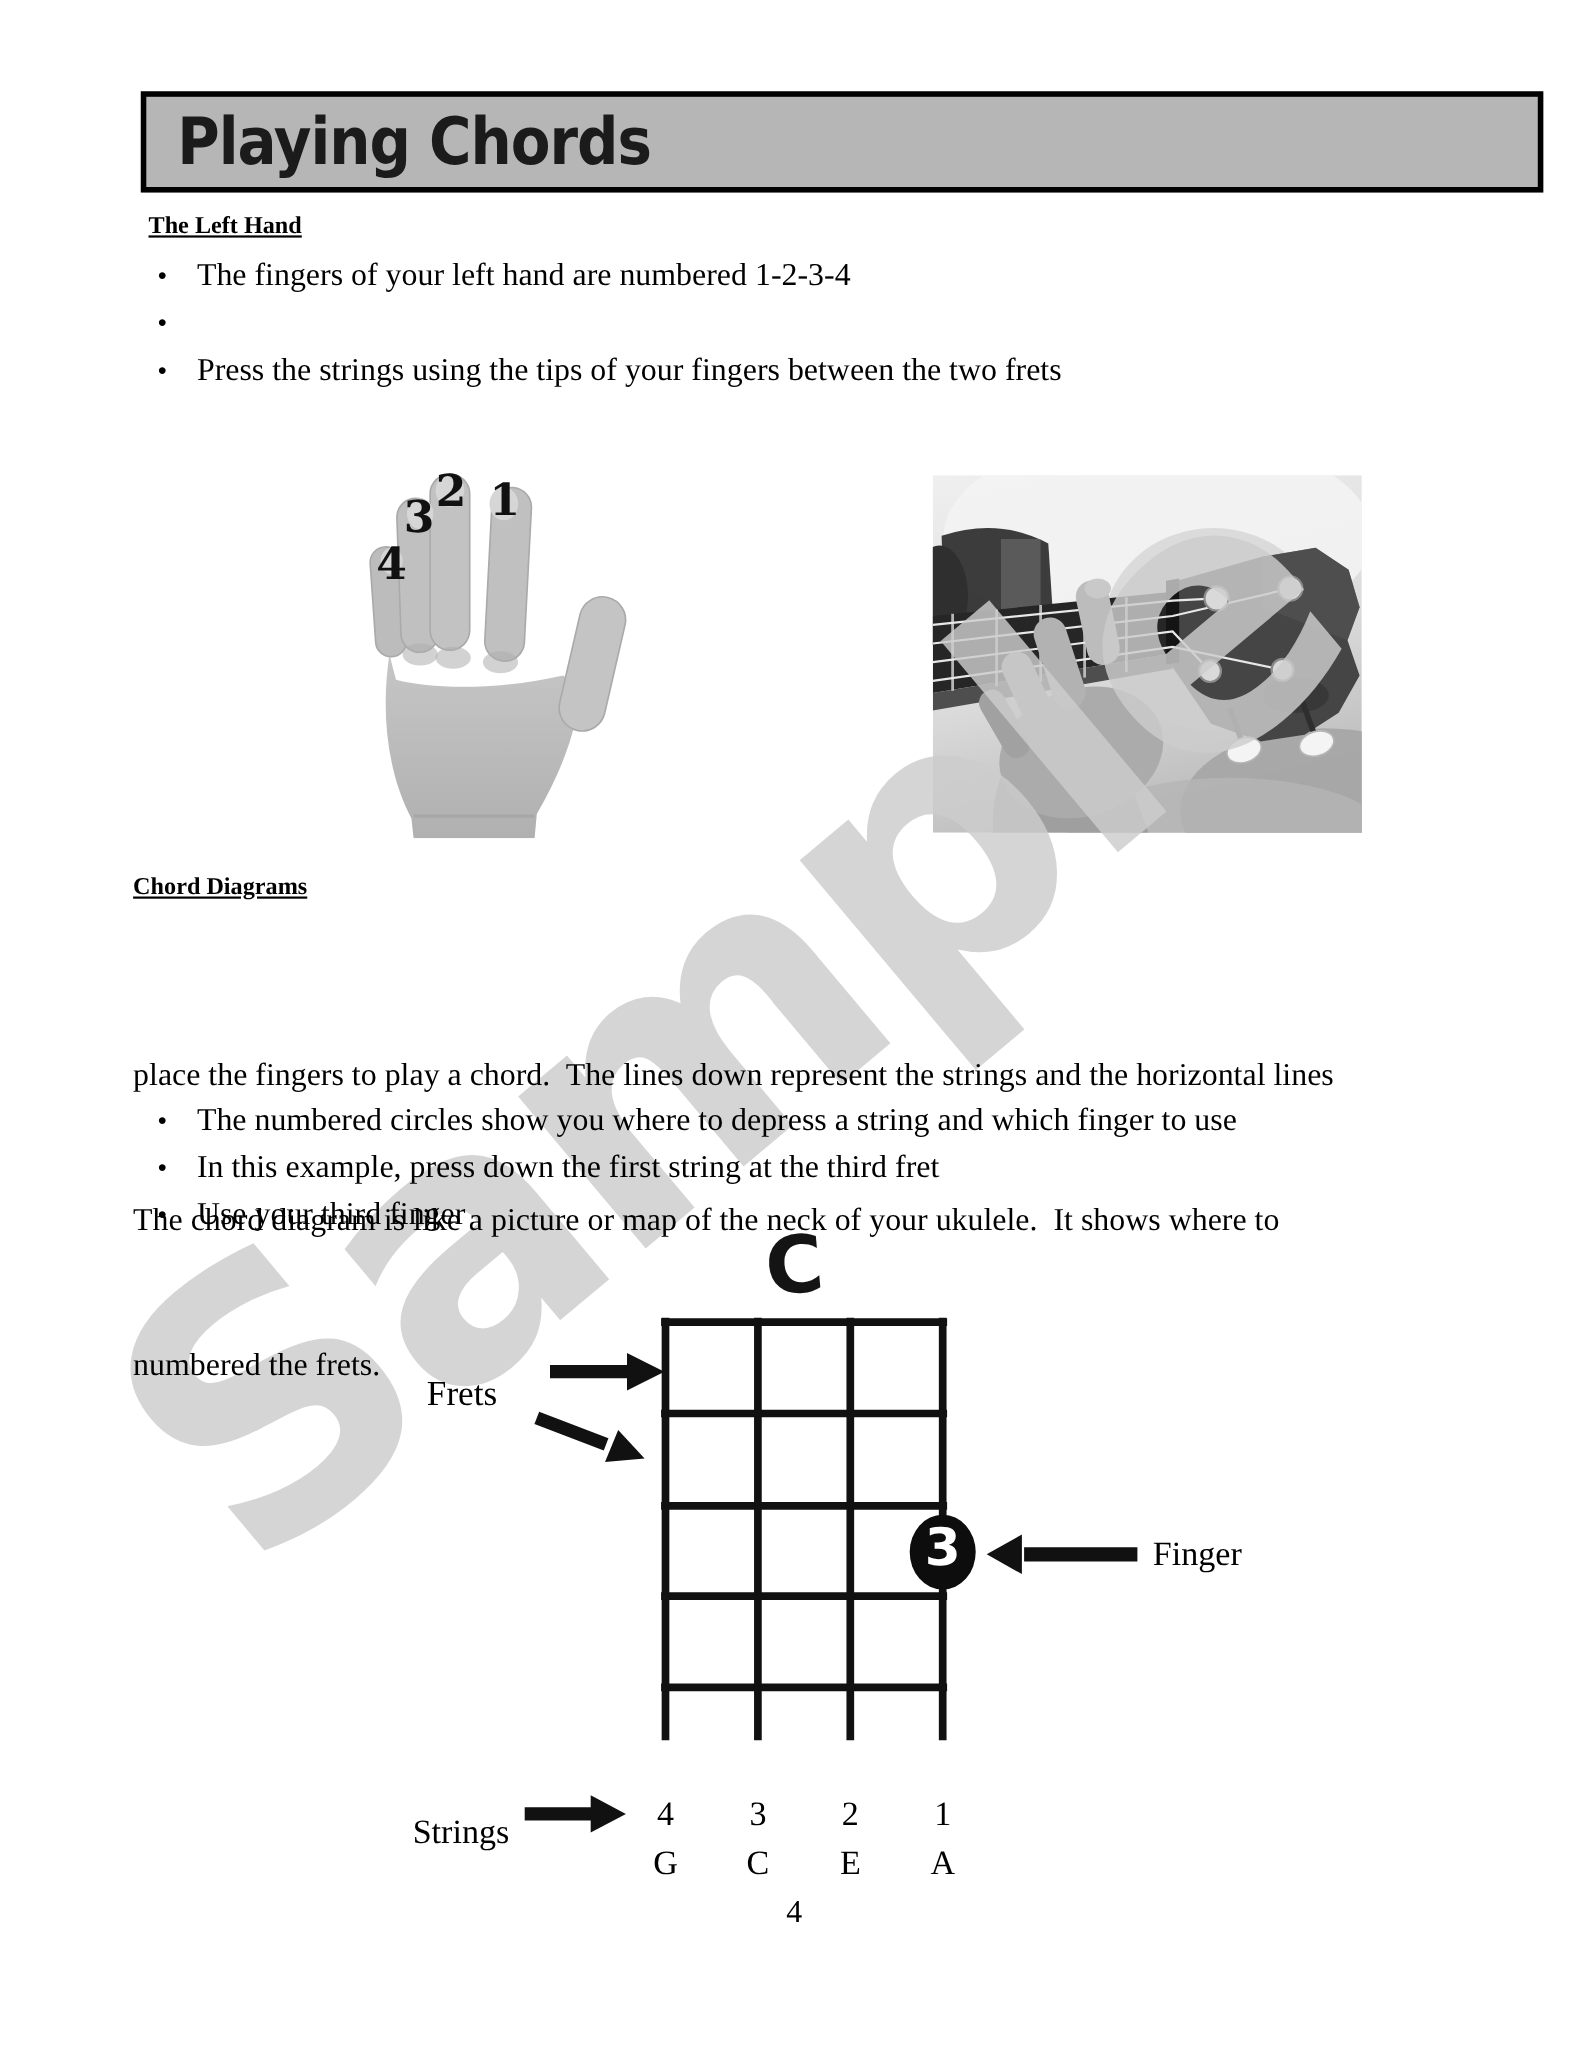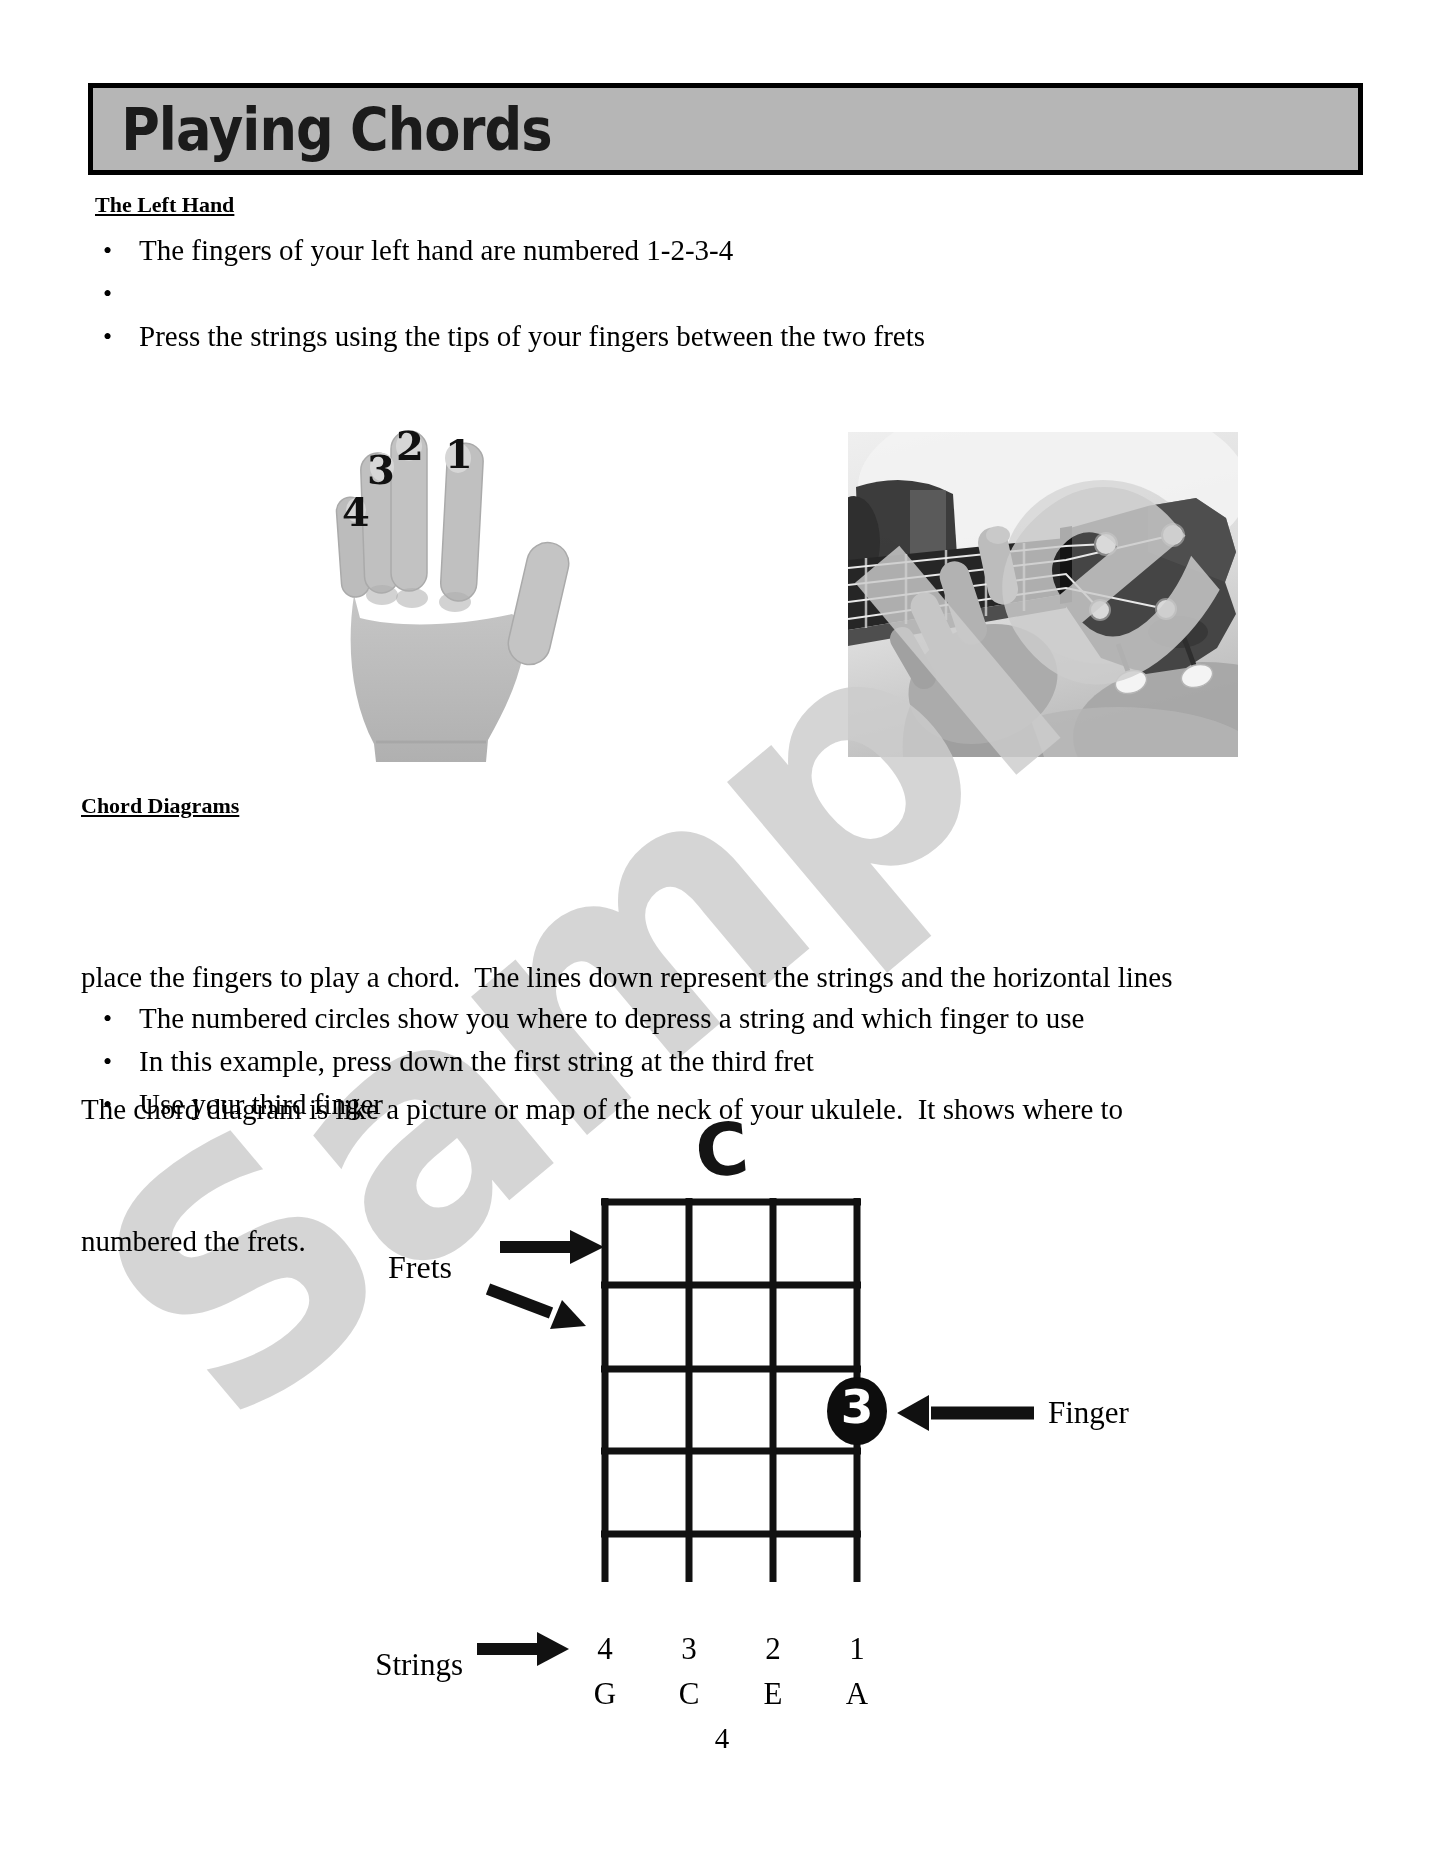--- a/index.html
+++ b/index.html
@@ -10,21 +10,21 @@
   }
   
   .photo-layer{position:absolute;z-index:1;}
   .watermark{
     position:absolute;z-index:2;left:660px;top:925px;
     transform:translate(-50%,-50%) rotate(-40deg);
     font-family:"DejaVu Sans", sans-serif;font-weight:bold;
     font-size:330px;letter-spacing:-10px;color:#cdcdcd;opacity:.82;
     white-space:nowrap;pointer-events:none;
   }
-  .txt-layer{position:absolute;z-index:3;}
+  .txt-layer{position:absolute;z-index:3;margin-left:40px;}
   
   .banner{
     left:88px;top:83px;width:1275px;height:92px;
     background:#b6b6b6;border:5px solid #000;box-sizing:border-box;
     display:flex;align-items:center;
   }
   .banner-title{
     font-family:"DejaVu Sans", sans-serif;font-weight:bold;
     font-size:56px;color:#1b1b1b;padding-left:30px;
     letter-spacing:-1px;transform:scale(.94,1.06);transform-origin:left center;

